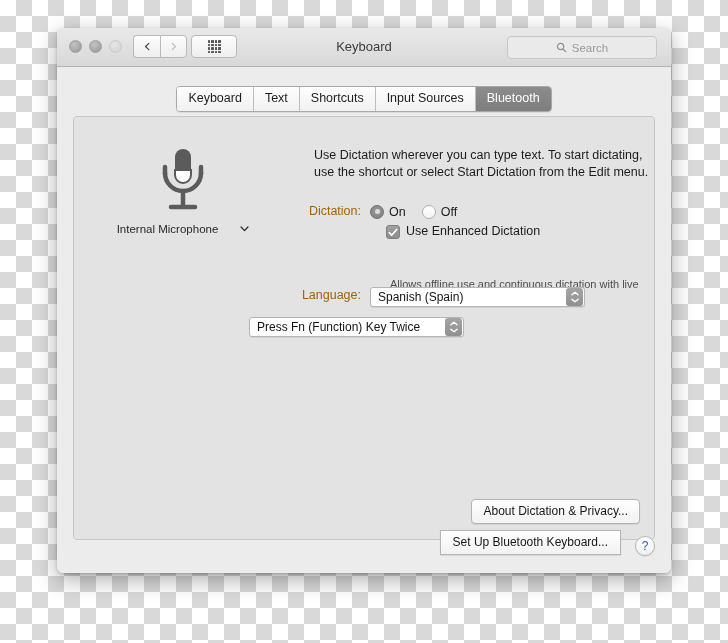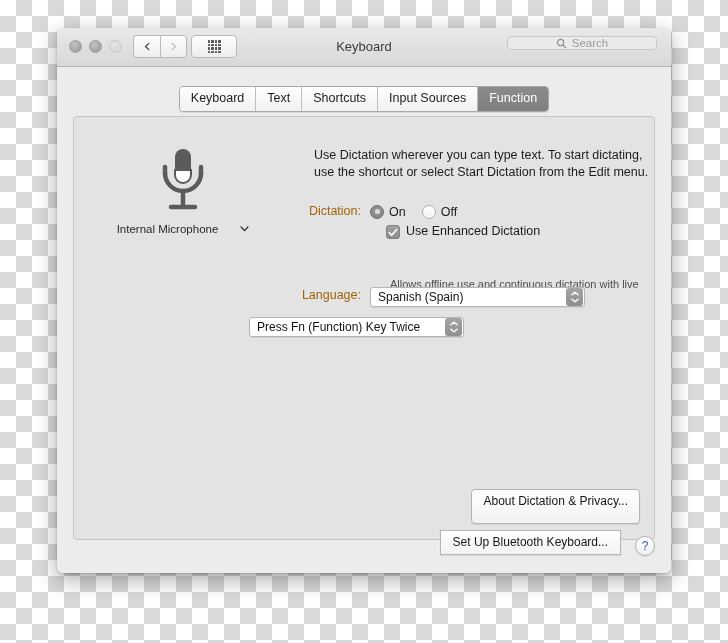--- a/index.html
+++ b/index.html
@@ -116,21 +116,21 @@
     font-size: 13px;
     color: #3b3b3b;
     pointer-events: none;
   }
 
   #searchfield {
     position: absolute;
     right: 14px;
     top: 8px;
     width: 150px;
-    height: 14px;
+    height: 23px;
     border-radius: 4px;
     background: #eaeaea;
     border: 1px solid #c7c7c7;
     box-sizing: border-box;
     display: flex;
     align-items: center;
     justify-content: center;
   }
   #searchfield .sicon { margin-right: 5px; }
   #search-placeholder { font-size: 11.5px; color: #9a9a9a; }
@@ -320,21 +320,21 @@
     flex: 0 0 auto;
   }
   #language-popup { width: 215px; }
   #shortcut-popup { width: 215px; }
 
   
   #about-button {
     position: absolute;
     right: 14px;
     bottom: 15px;
-    padding: 3px 11px 14px;
+    padding: 3px 11px 4px;
     font-size: 12px;
     color: #171717;
     background: linear-gradient(to bottom, #ffffff, #f2f2f2);
     border: 1px solid #b4b4b4;
     border-radius: 4px;
     box-shadow: 0 1px 1px rgba(0,0,0,0.08);
     line-height: 16px;
   }
 
   
@@ -427,21 +427,21 @@
   </div>
 
   <div id="content">
 
     <div id="tabbar">
       <div id="tabs">
         <div class="tab">Keyboard</div>
         <div class="tab">Text</div>
         <div class="tab">Shortcuts</div>
         <div class="tab">Input Sources</div>
-        <div class="tab selected">Function</div>
+        <div class="tab selected">Bluetooth</div>
       </div>
     </div>
 
     <div id="panel">
 
       <div id="mic-block">
         <svg id="mic-icon" width="64" height="72" viewBox="0 0 64 72">
           <rect x="24" y="4" width="16" height="34" rx="8" fill="#5b5b5b"></rect>
           <path d="M24 25 h16 v5 a8 8 0 0 1 -16 0 z" fill="#ffffff"></path>
           <path d="M24 25 h16 v5 a8 8 0 0 1 -16 0 z" fill="none" stroke="#5b5b5b" stroke-width="2"></path>

